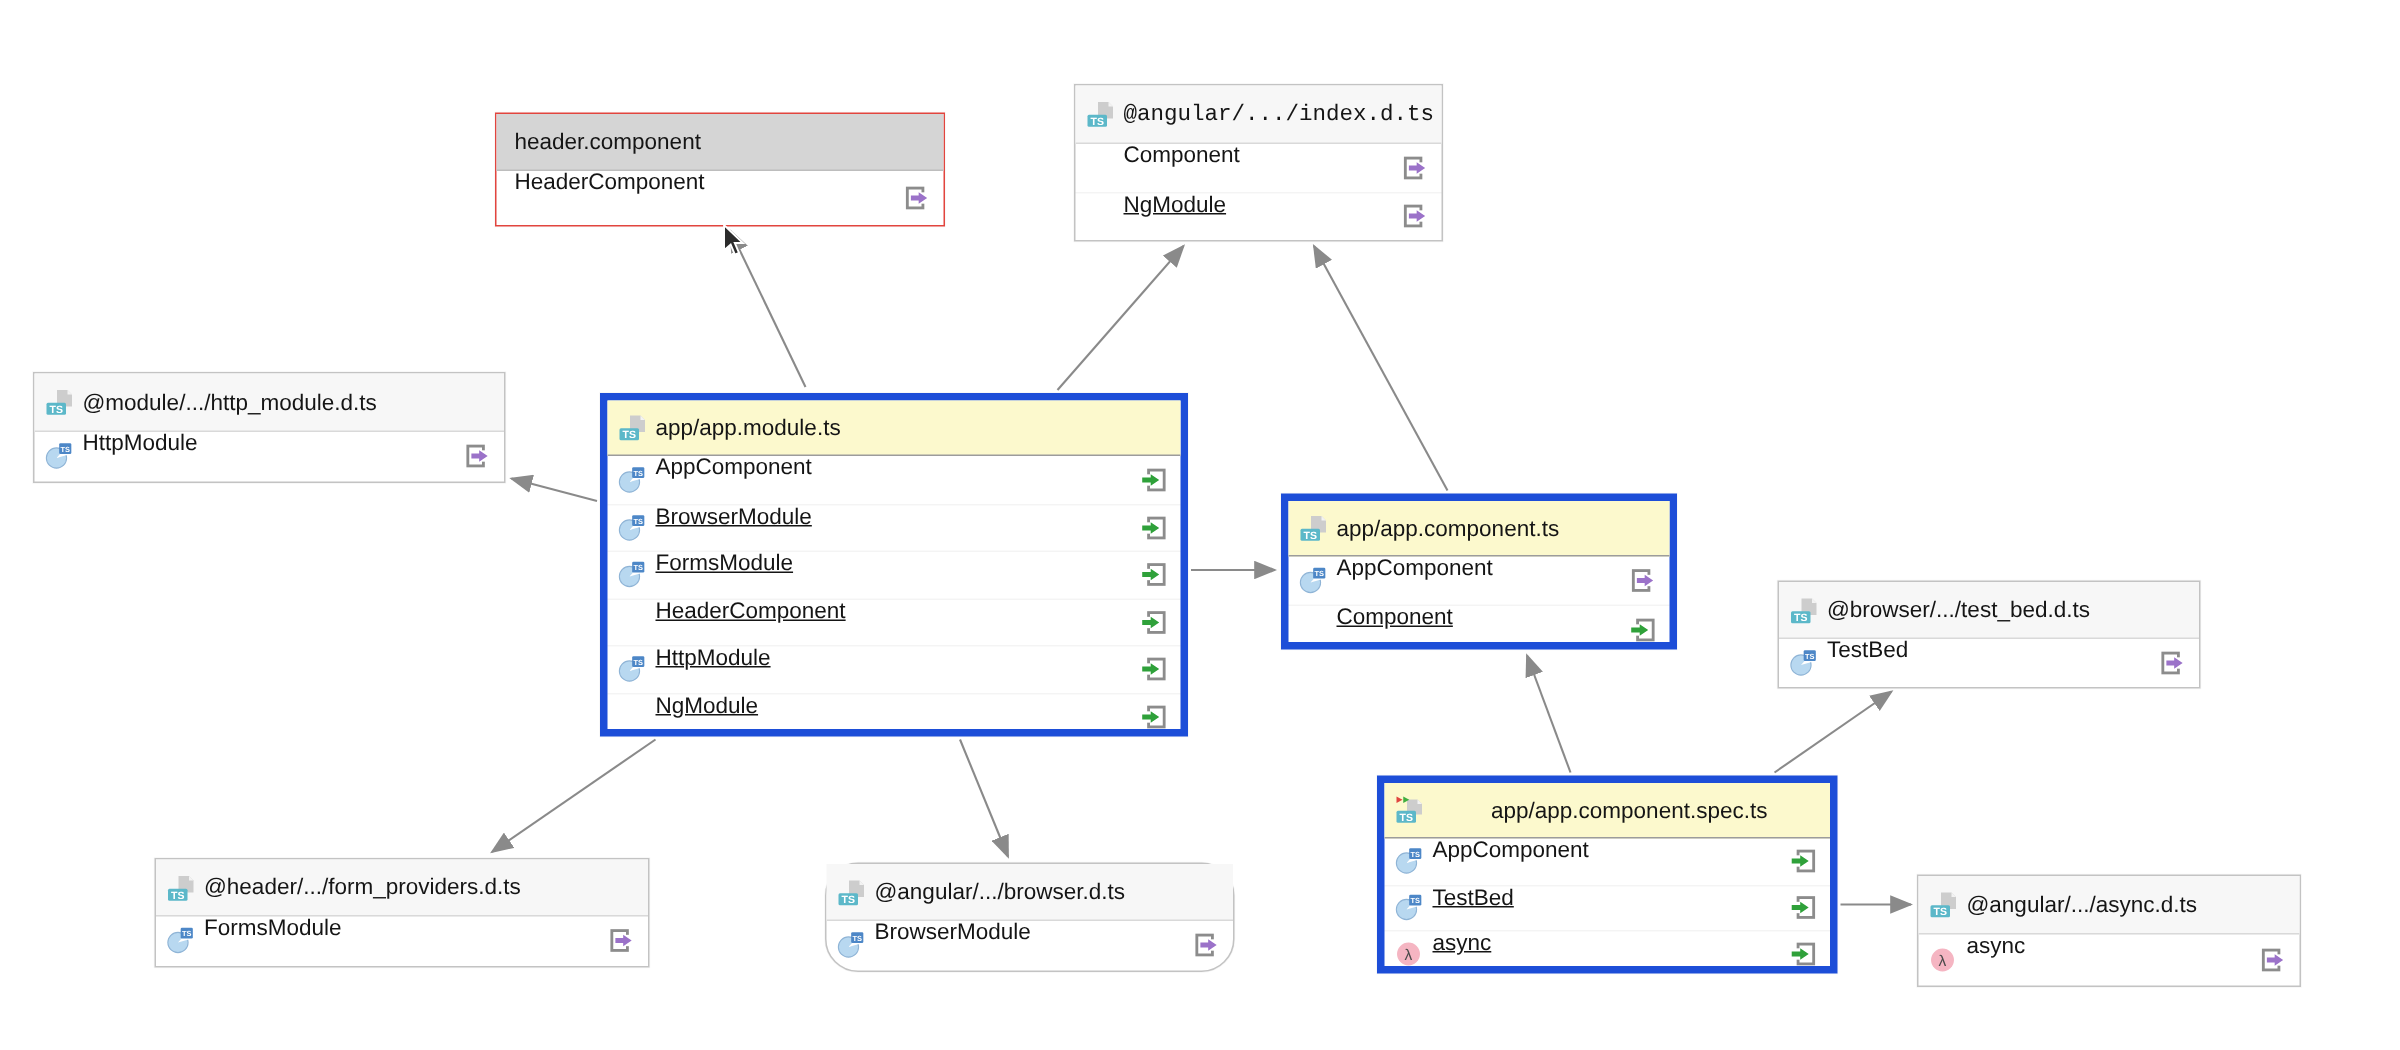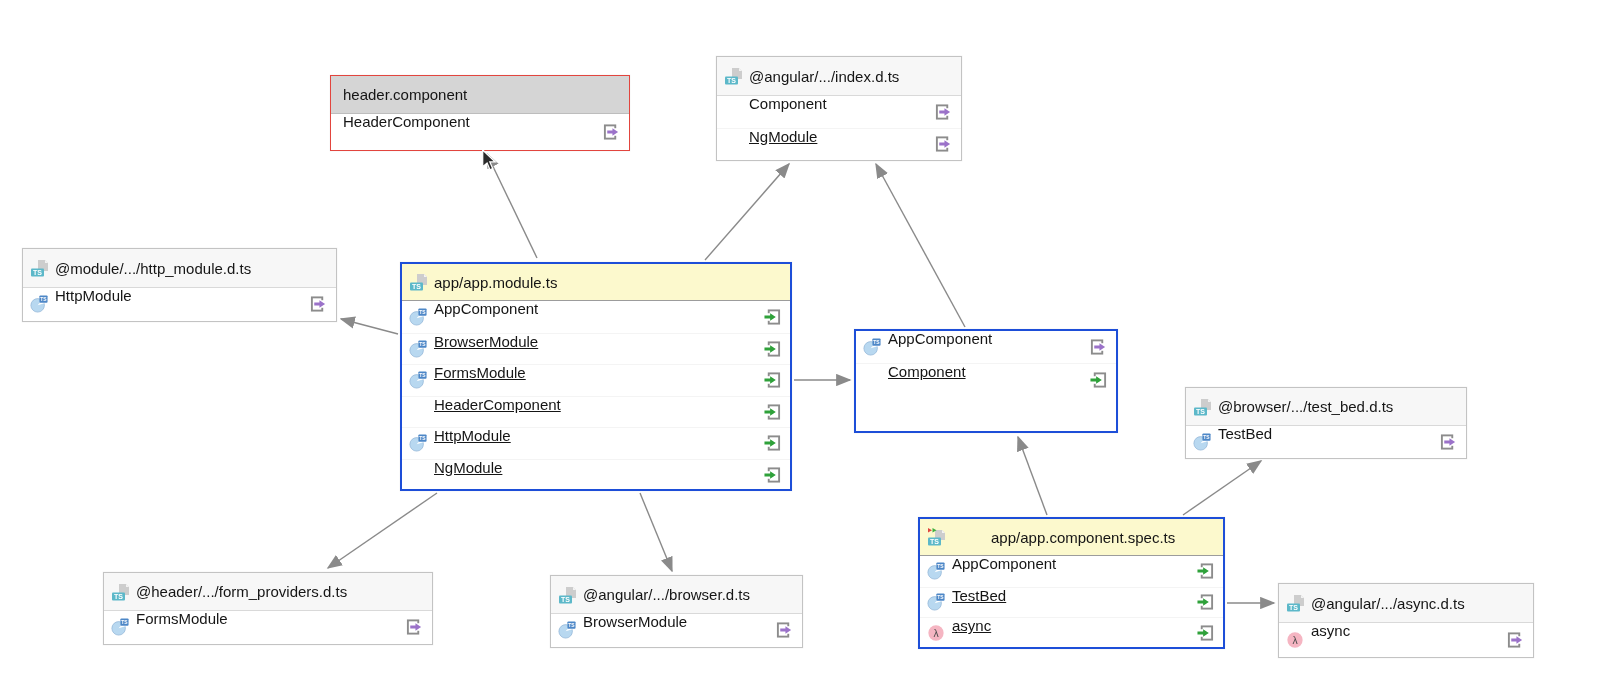--- a/index.html
+++ b/index.html
@@ -1,21 +1,21 @@
 <!DOCTYPE html>
 <html><head>
 <meta charset="utf-8">
 <style>
   html,body{margin:0;padding:0;background:#ffffff;}
   body{width:1600px;height:700px;overflow:hidden;font-family:"Liberation Sans",sans-serif;}
   .canvas{position:relative;width:1600px;height:700px;background:#ffffff;}
   .edges{position:absolute;left:0;top:0;width:1600px;height:700px;pointer-events:none;}
   .node{position:absolute;background:#ffffff;box-sizing:border-box;font-size:15px;color:#151515;box-shadow:0 0 0 0.5px rgba(0,0,0,0.04);}
   .node.lib{border:1px solid #c3c3c3;}
-  .node.app{border:2px solid #1d4ed8;}
+  .node.app{border:5px solid #1d4ed8;}
   .node.selected{border:1.5px solid #e2453e;}
   .hdr{display:flex;align-items:center;box-sizing:border-box;position:relative;white-space:nowrap;}
   .node.app .hdr{background:#fcf9cd;border-bottom:1px solid #9c9c9c;}
   .node.lib .hdr{background:#f7f7f7;border-bottom:1px solid #d9d9d9;}
   .node.selected .hdr{background:#d5d5d5;border-bottom:1px solid #bdbdbd;}
   .hdr .fic{position:absolute;left:7px;top:50%;transform:translateY(-50%);width:20px;height:20px;}
   .hdr .ttl{display:block;line-height:1;}
   .row{position:relative;display:flex;align-items:flex-start;box-sizing:border-box;white-space:nowrap;}
   .row + .row{border-top:1px solid rgba(0,0,0,0.045);text-decoration:underline;}
   .row .licon{position:absolute;left:7px;top:50%;transform:translateY(-50%);width:18px;height:18px;}
@@ -63,21 +63,21 @@
     <div class="node lib" style="left: 716px; top: 56px; width: 246px; height: 105px;">
       <div class="hdr" style="height: 39px;">
         <span class="fic">
       <svg viewBox="0 0 20 20" width="100%" height="100%">
         <path d="M8 2 h7 l3 3 v8 h-10 z" fill="#cdcdcd"></path>
         <path d="M15 2 l3 3 h-3 z" fill="#f3f3f3"></path>
         <rect x="1" y="10.5" width="13" height="8" rx="1" fill="#5cb8c9"></rect>
         <text x="7.5" y="17" font-size="7" font-weight="bold" fill="#ffffff" text-anchor="middle" font-family="Liberation Sans, sans-serif">TS</text>
       </svg>
         </span>
-        <span class="ttl" style="padding-left: 32px;">@angular/.../index.d.ts</span>
+        <span class="ttl" style="padding-left: 32px; font-family: Liberation Mono, monospace;">@angular/.../index.d.ts</span>
       </div>
       <div class="row" style="height: 31.5px;">
         <span class="lbl" style="padding-left: 32px;">Component</span>
         <span class="mk">
       <svg viewBox="0 0 18 18" width="100%" height="100%">
         <rect x="2" y="2" width="11" height="14" fill="none" stroke="#8c8c8c" stroke-width="2"></rect>
         <rect x="11.5" y="5" width="4" height="8" fill="#ffffff"></rect>
         <path d="M4.5 7.3 h5.5 V5 L16 9 L10 13 V10.7 H4.5 z" fill="#9b72c9"></path>
       </svg>
         </span>
@@ -223,20 +223,31 @@
         <span class="mk">
       <svg viewBox="0 0 18 18" width="100%" height="100%">
         <rect x="5" y="2" width="11" height="14" fill="none" stroke="#8c8c8c" stroke-width="2"></rect>
         <rect x="2.5" y="5" width="4" height="8" fill="#ffffff"></rect>
         <path d="M0.5 7.3 h6 V5 L12.5 9 L6.5 13 V10.7 H0.5 z" fill="#2fa13a"></path>
       </svg>
         </span>
       </div>
     </div>
     <div class="node app" style="left: 854px; top: 329px; width: 264px; height: 104px;">
+      <div class="hdr" style="height: 37px;">
+        <span class="fic">
+      <svg viewBox="0 0 20 20" width="100%" height="100%">
+        <path d="M8 2 h7 l3 3 v8 h-10 z" fill="#cdcdcd"></path>
+        <path d="M15 2 l3 3 h-3 z" fill="#f3f3f3"></path>
+        <rect x="1" y="10.5" width="13" height="8" rx="1" fill="#5cb8c9"></rect>
+        <text x="7.5" y="17" font-size="7" font-weight="bold" fill="#ffffff" text-anchor="middle" font-family="Liberation Sans, sans-serif">TS</text>
+      </svg>
+        </span>
+        <span class="ttl" style="padding-left: 32px;">app/app.component.ts</span>
+      </div>
       <div class="row" style="height: 32px;">
         <span class="licon">
       <svg viewBox="0 0 20 20" width="100%" height="100%">
         <circle cx="8.5" cy="11.5" r="7.5" fill="#b8d8f0" stroke="#8fb4d6" stroke-width="0.8"></circle>
         <path d="M8.5 11.5 L15 4.2 L17 9 Z" fill="#ffffff"></path>
         <rect x="10.5" y="0.5" width="9" height="8" rx="1" fill="#4d87c7"></rect>
         <text x="15" y="6.8" font-size="5.5" font-weight="bold" fill="#ffffff" text-anchor="middle" font-family="Liberation Sans, sans-serif">TS</text>
       </svg>
         </span>
         <span class="lbl" style="padding-left: 32px;">AppComponent</span>
@@ -314,21 +325,21 @@
         <span class="lbl" style="padding-left: 32px;">FormsModule</span>
         <span class="mk">
       <svg viewBox="0 0 18 18" width="100%" height="100%">
         <rect x="2" y="2" width="11" height="14" fill="none" stroke="#8c8c8c" stroke-width="2"></rect>
         <rect x="11.5" y="5" width="4" height="8" fill="#ffffff"></rect>
         <path d="M4.5 7.3 h5.5 V5 L16 9 L10 13 V10.7 H4.5 z" fill="#9b72c9"></path>
       </svg>
         </span>
       </div>
     </div>
-    <div class="node lib" style="left: 550px; top: 575px; width: 253px; height: 73px;">
+    <div class="node lib" style="left: 550px; top: 575px; width: 273px; height: 73px; border-radius: 22px;">
       <div class="hdr" style="height: 38px;">
         <span class="fic">
       <svg viewBox="0 0 20 20" width="100%" height="100%">
         <path d="M8 2 h7 l3 3 v8 h-10 z" fill="#cdcdcd"></path>
         <path d="M15 2 l3 3 h-3 z" fill="#f3f3f3"></path>
         <rect x="1" y="10.5" width="13" height="8" rx="1" fill="#5cb8c9"></rect>
         <text x="7.5" y="17" font-size="7" font-weight="bold" fill="#ffffff" text-anchor="middle" font-family="Liberation Sans, sans-serif">TS</text>
       </svg>
         </span>
         <span class="ttl" style="padding-left: 32px;">@angular/.../browser.d.ts</span>

